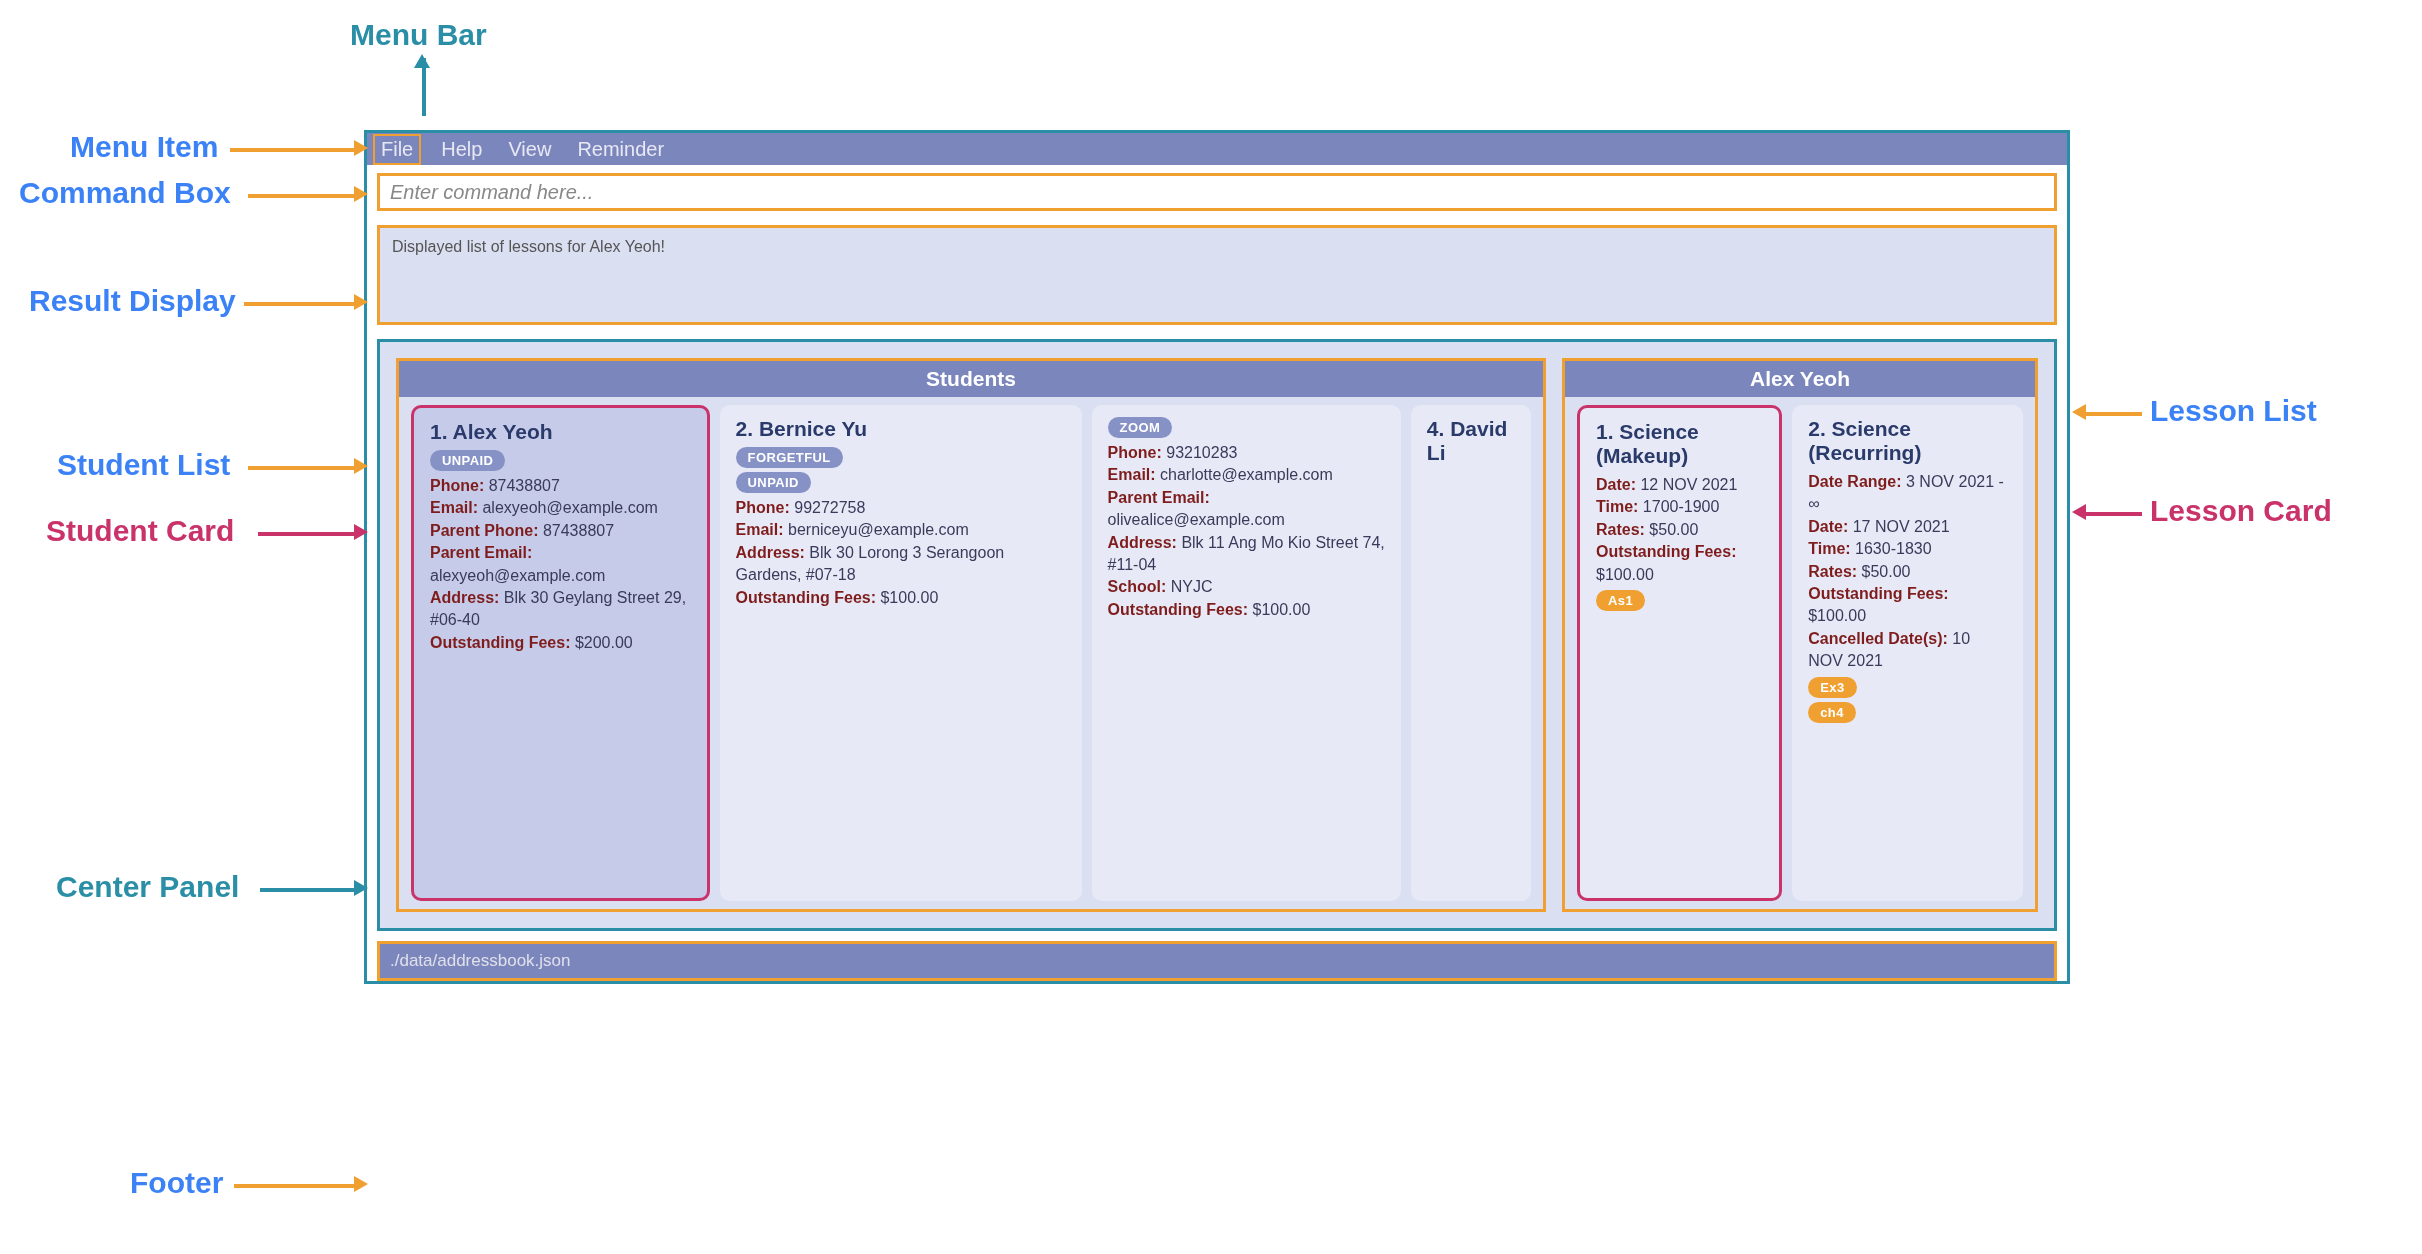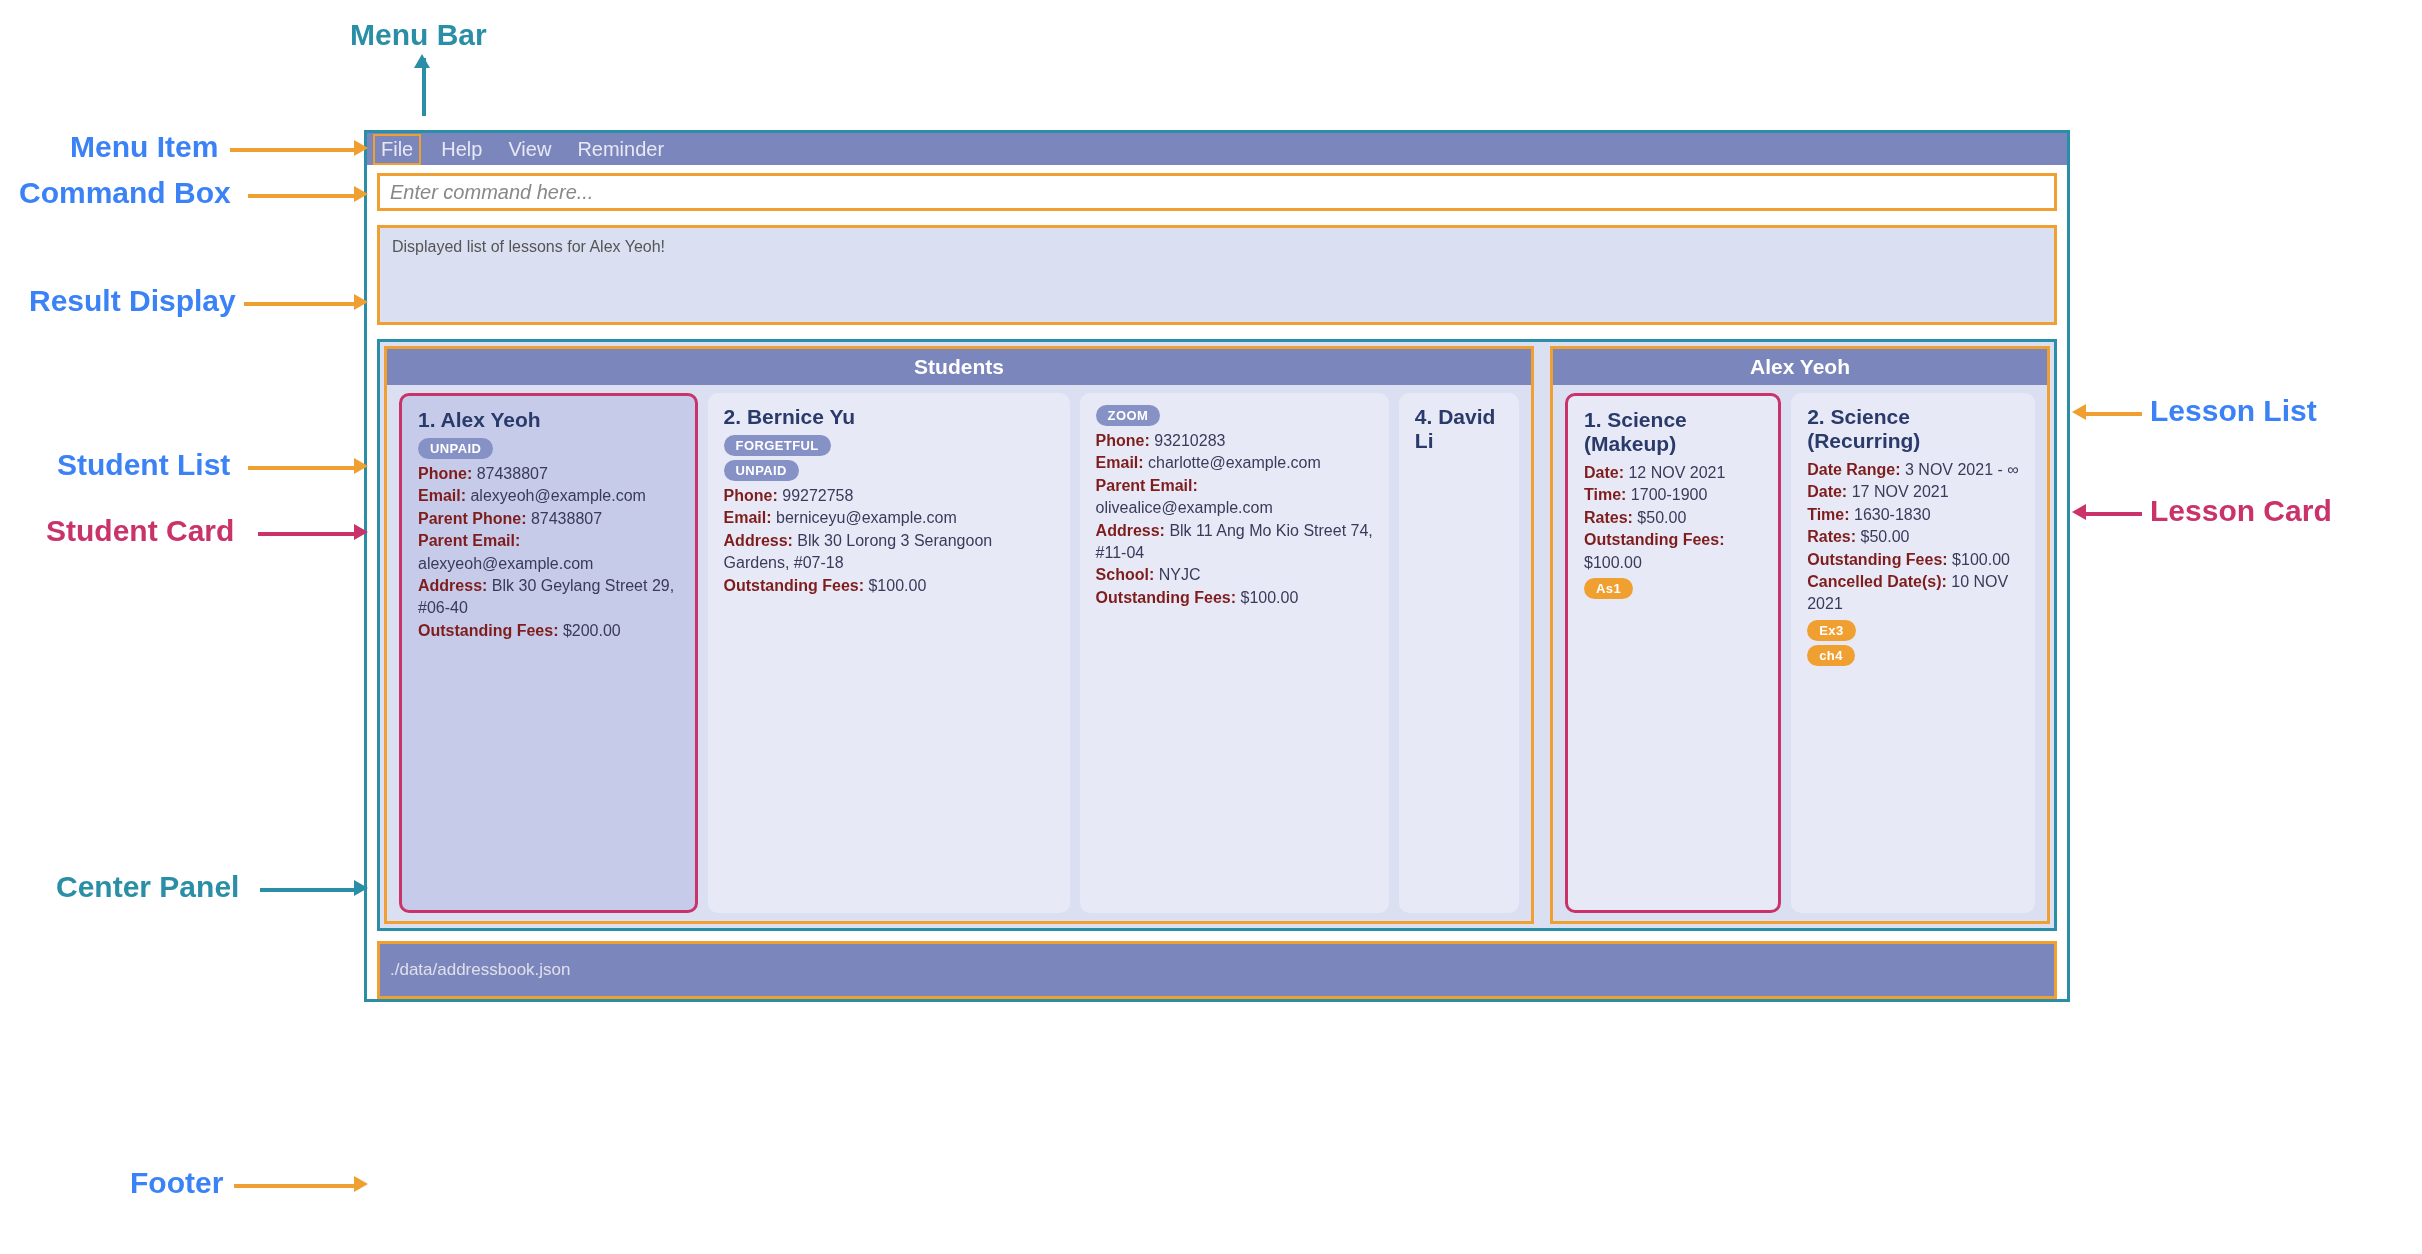--- a/index.html
+++ b/index.html
@@ -54,21 +54,21 @@
       min-height: 100px;
       padding: 10px 12px;
       font-size: 16px;
       color: #555;
     }
     .center-panel {
       margin-top: 14px;
       border: 3px solid #2a8fa6;
       display: flex;
       gap: 16px;
-      padding: 0;
+      padding: 12px;
       height: 592px;
       background: #dadff2;
     }
     .student-list, .lesson-list {
       display: flex;
       flex-direction: column;
     }
     .student-list {
       flex: 0 0 1150px;
       border: 3px solid #f0a030;
@@ -127,21 +127,21 @@
       font-size: 16px;
       color: #3a3a5a;
       line-height: 1.4;
     }
     .detail-line b { color: #7f1d1d; font-weight: 700; }
     .footer-bar {
       background: #7b86bd;
       border: 3px solid #f0a030;
       color: #e0e0ea;
       font-size: 17px;
-      padding: 16px 10px;
+      padding: 7px 10px;
       margin-top: 10px;
     }
     
     .annot {
       position: absolute;
       font-size: 30px;
       font-weight: 700;
       white-space: nowrap;
     }
     .annot.blue { color: #2a8fa6; }

